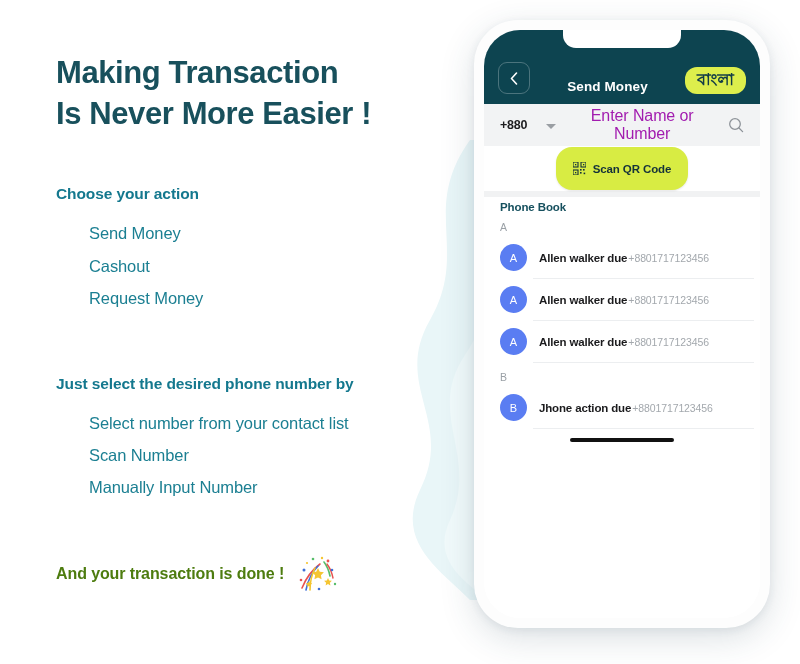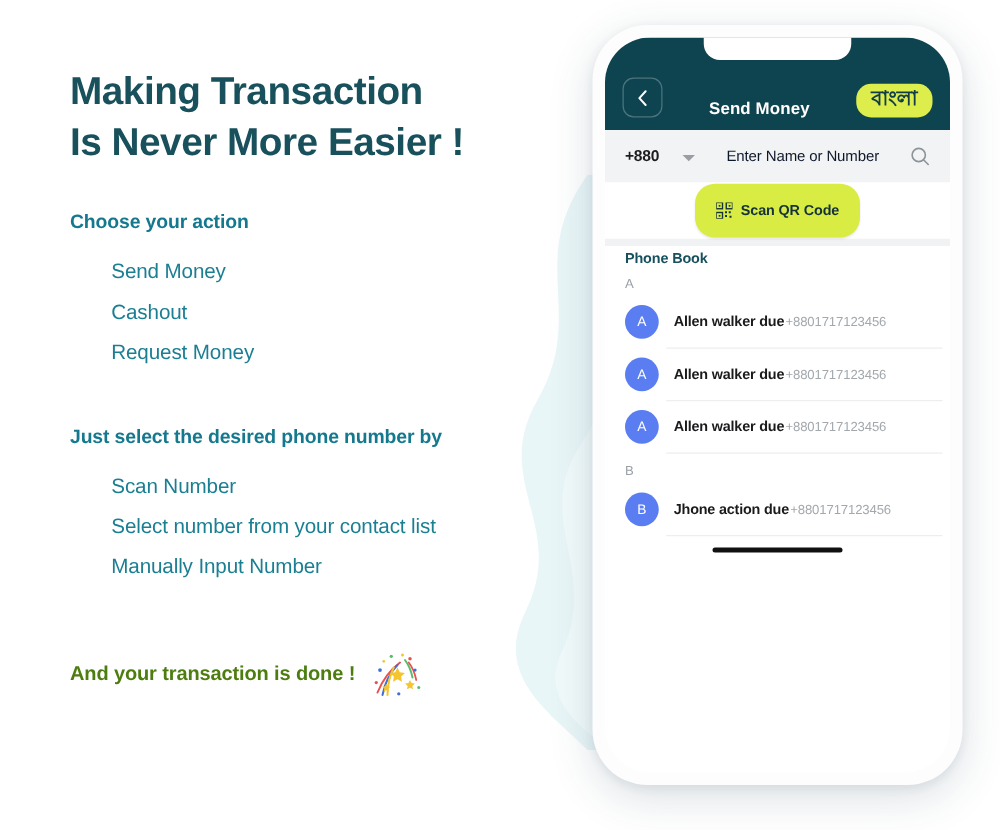--- a/index.html
+++ b/index.html
@@ -44,22 +44,22 @@
     font-weight: bold;
     line-height: 1.33;
     letter-spacing: -0.4px;
     color: #18505c;
     margin: 0;
     white-space: pre-line;
   }
   .section {
     margin-top: 0;
   }
-  .sec-choose { margin-top: 35px; }
-  .sec-select { margin-top: 43px; }
+  .sec-choose { margin-top: 51px; }
+  .sec-select { margin-top: 61px; }
 
   .sec-title {
     font-size: 15.5px;
     font-weight: bold;
     color: #14788e;
     letter-spacing: -0.1px;
     margin: 0;
   }
   .sec-list {
     list-style: none;
@@ -188,22 +188,22 @@
   }
   .caret-down {
     width: 0; height: 0;
     border-left: 5px solid transparent;
     border-right: 5px solid transparent;
     border-top: 5px solid #9a9ea3;
     margin-top: 2px;
   }
   .search-placeholder {
     flex: 1 1 auto;
-    font-size: 12px;
-    color: #0f172a;
+    font-size: 16px;
+    color: #a21caf;
     margin-left: 0;
     letter-spacing: -0.1px;
   }
   .search-icon { flex: 0 0 auto; display: block; }
 
   
   .qr-band {
     background: #ffffff;
     flex: 0 0 auto;
     height: 45px;
@@ -313,22 +313,22 @@
       <ul class="sec-list">
         <li>Send Money</li>
         <li>Cashout</li>
         <li>Request Money</li>
       </ul>
     </div>
 
     <div class="section sec-select">
       <div class="sec-title">Just select the desired phone number by</div>
       <ul class="sec-list">
+        <li>Select number from your contact list</li>
         <li>Scan Number</li>
-        <li>Select number from your contact list</li>
         <li>Manually Input Number</li>
       </ul>
     </div>
 
     <div class="closing">
       <span class="closing-text">And your transaction is done !</span>
       <svg class="confetti-icon" viewBox="0 0 44 44">
 
         <path d="M8 36 C 12 26, 18 18, 26 12" stroke="#e8514f" stroke-width="1.6" fill="none" stroke-linecap="round"></path>
         <path d="M12 38 C 14 28, 18 20, 24 14" stroke="#3f6fd8" stroke-width="1.6" fill="none" stroke-linecap="round"></path>

